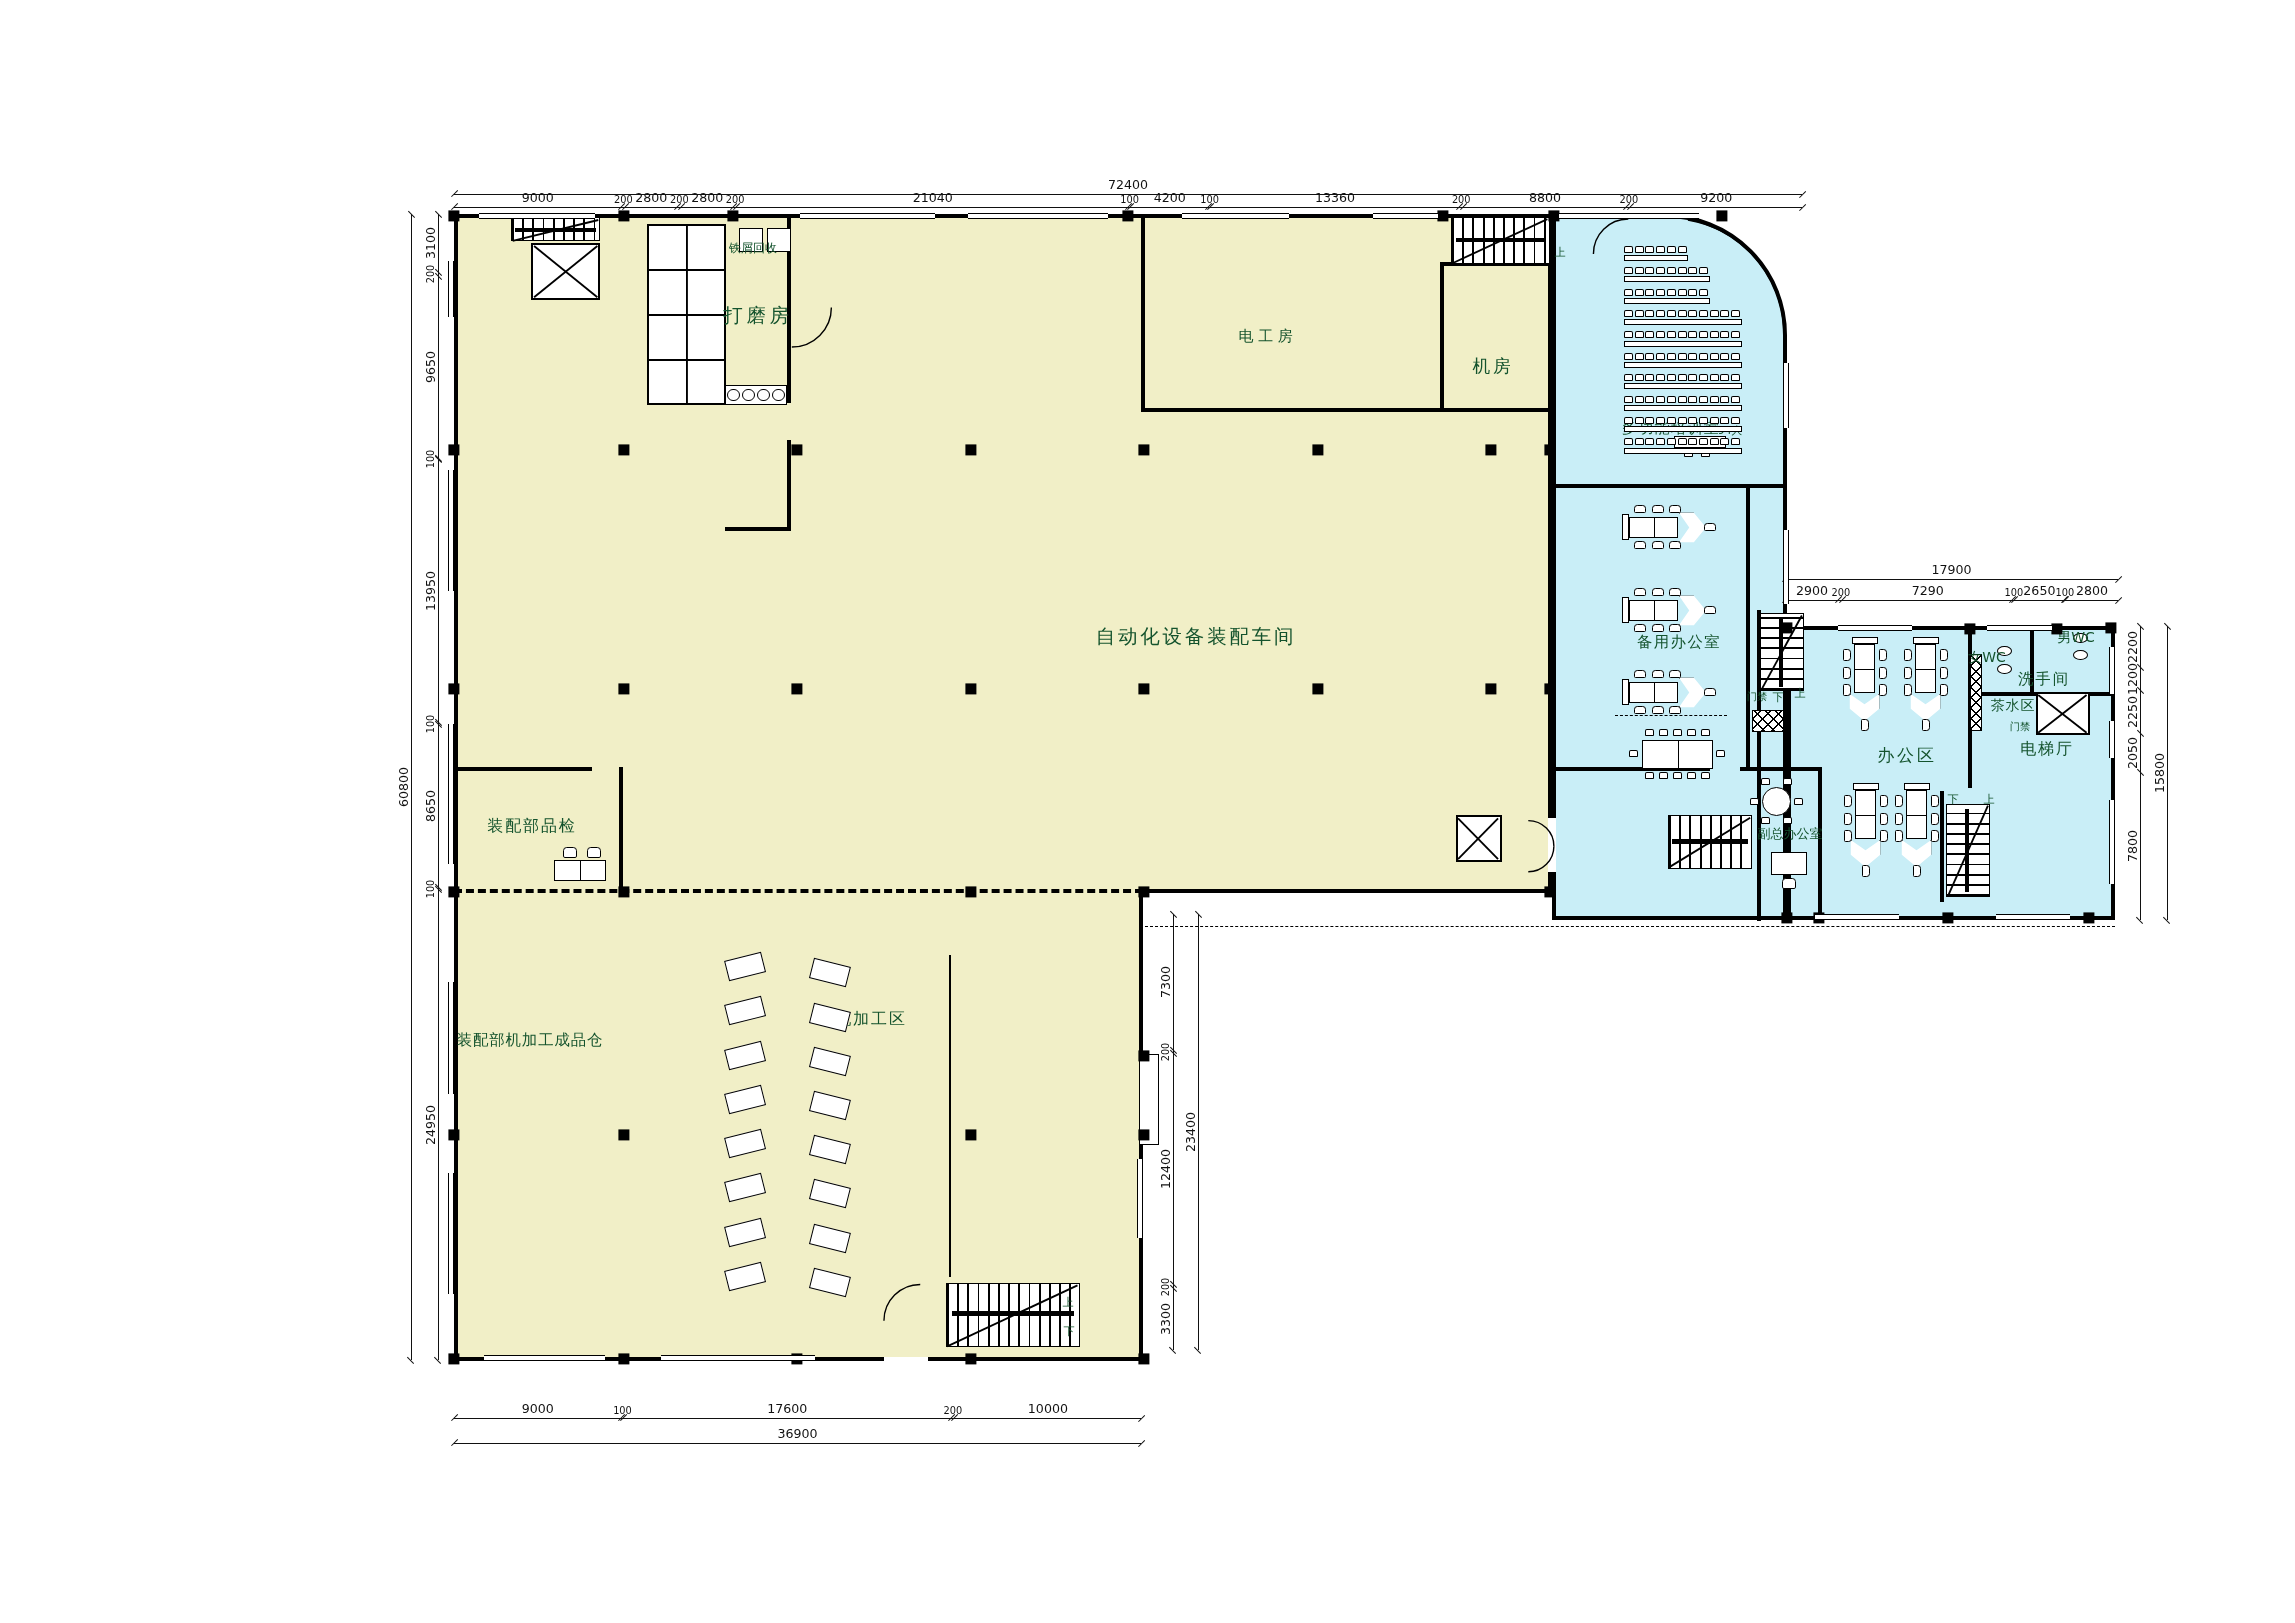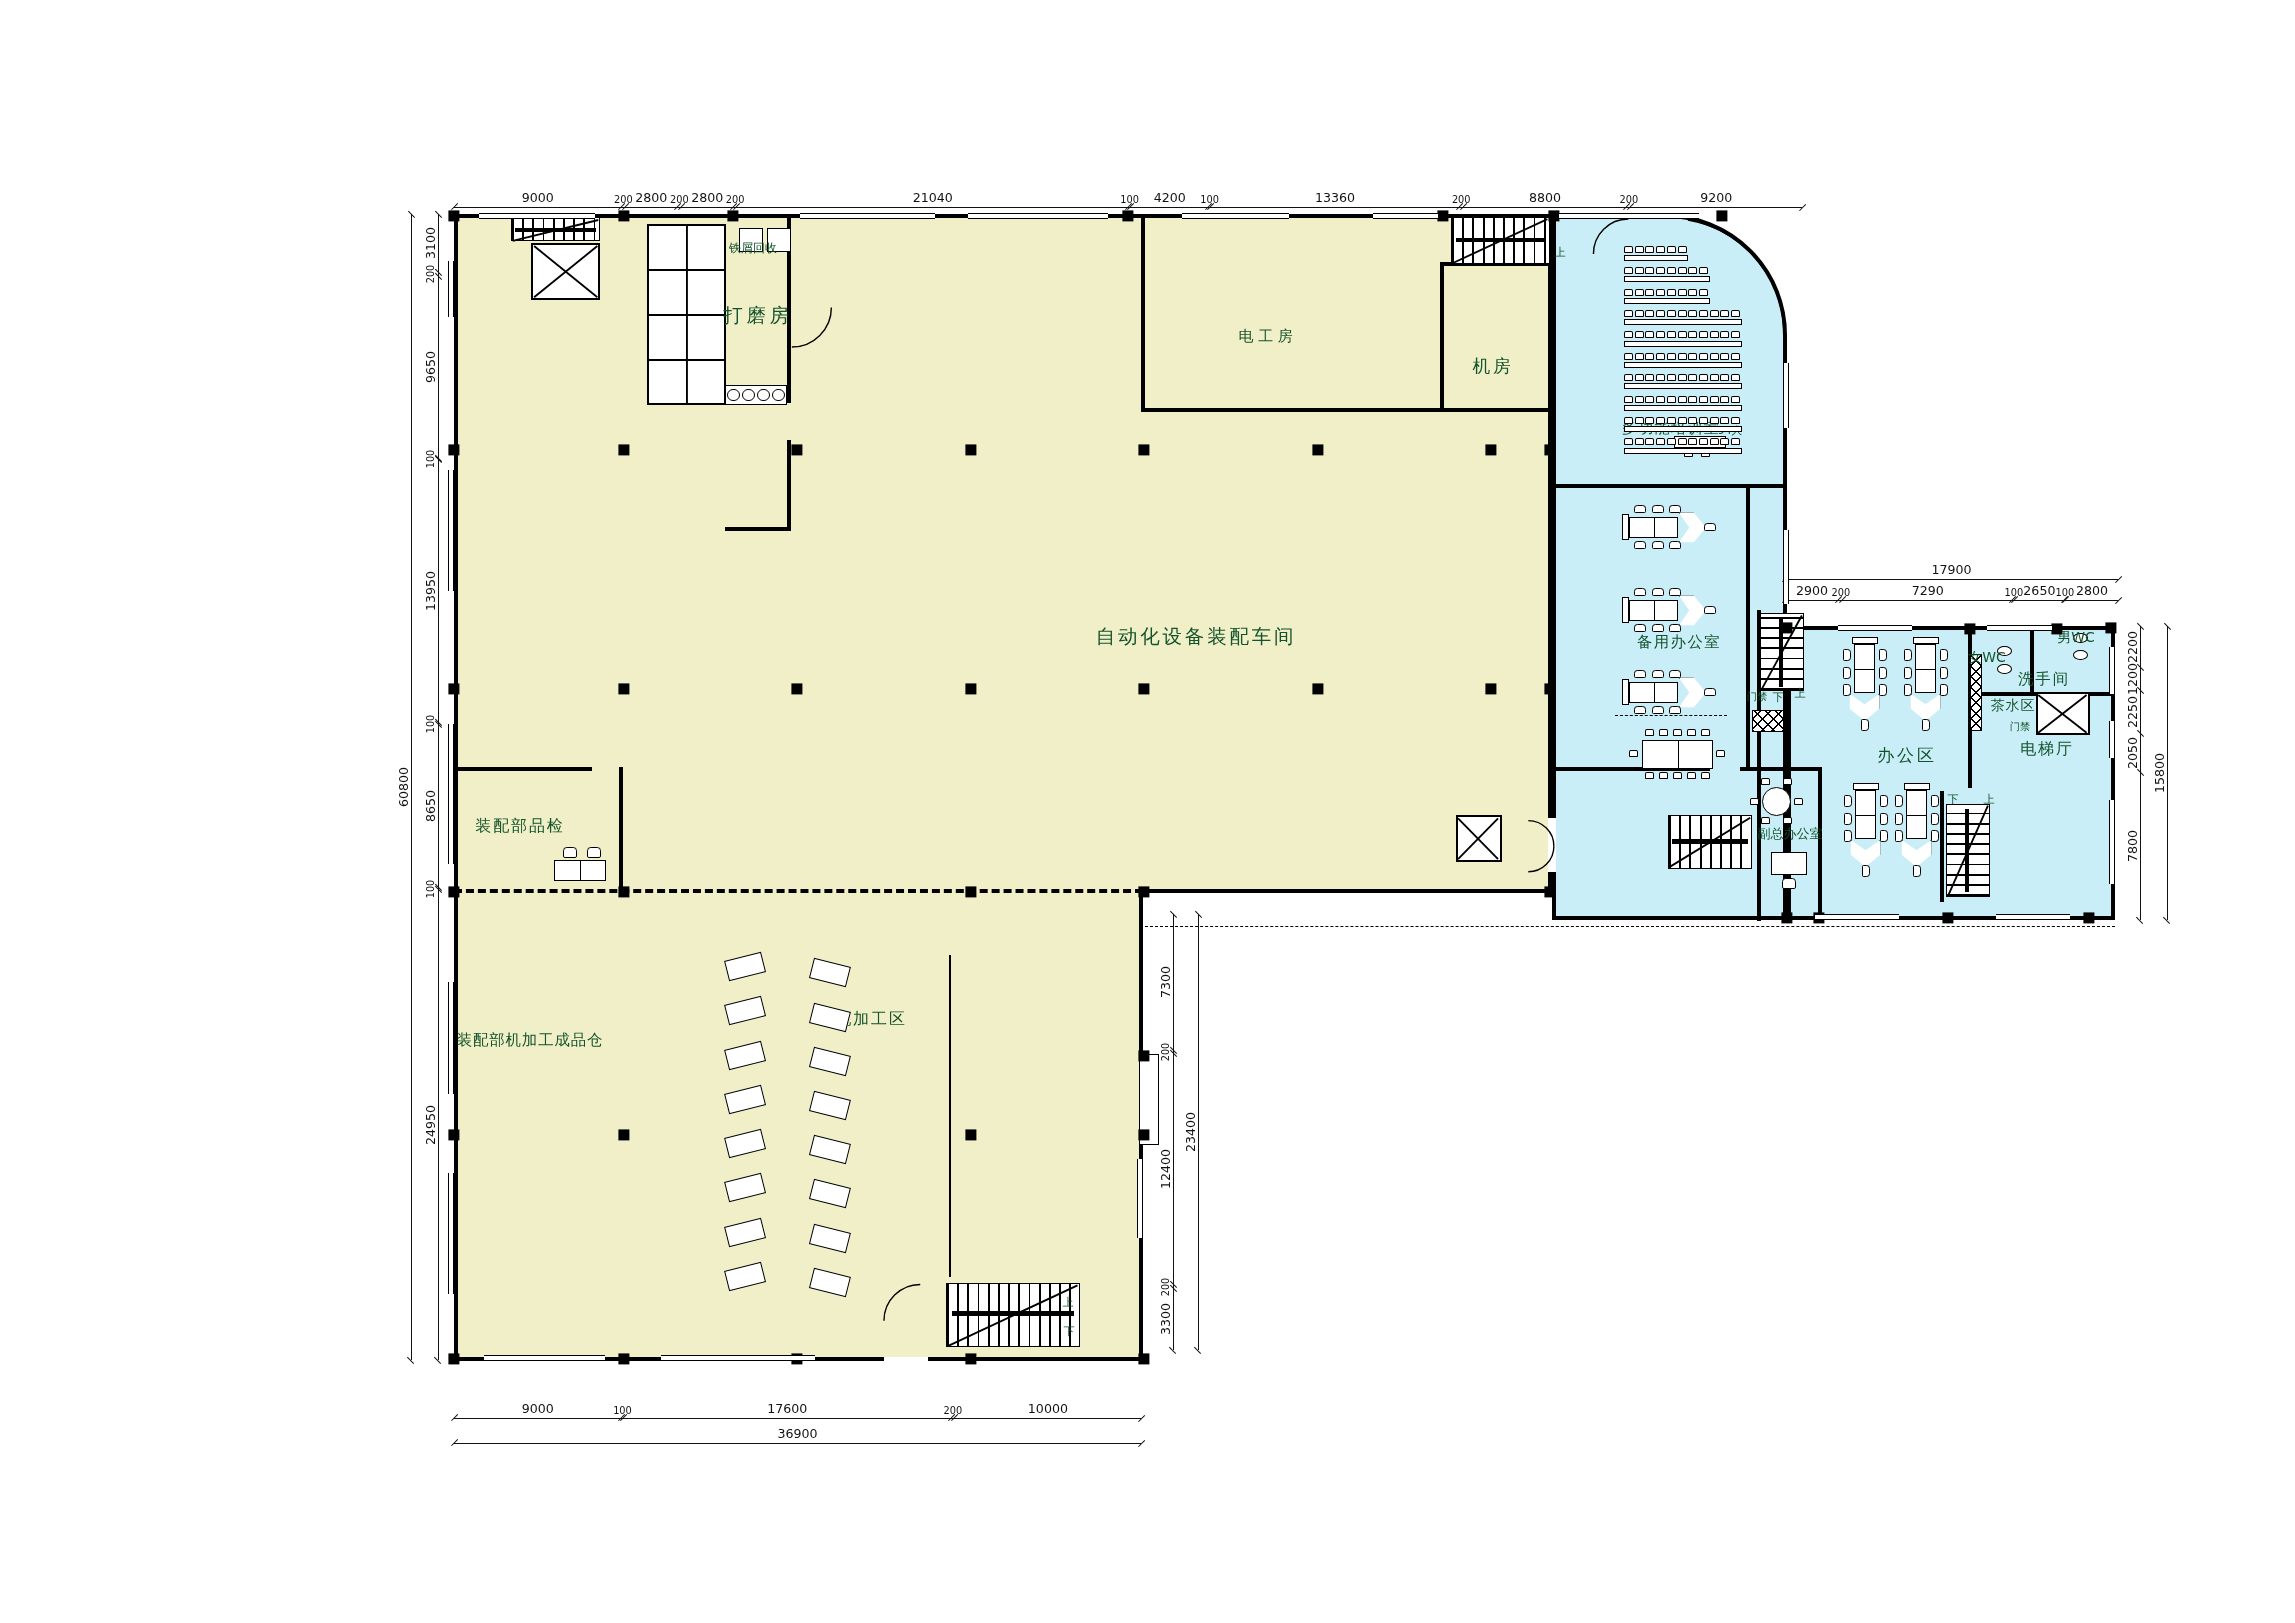--- a/index.html
+++ b/index.html
@@ -142,34 +142,39 @@
   <div class="lbl" style="left:1671px;top:428px;font-size:15px;letter-spacing:1.4px;">多功能培训室</div>
   <div class="lbl" style="left:1730px;top:431px;font-size:10.7px;">94人</div>
   <div class="lbl" style="left:1679px;top:642px;font-size:15.4px;letter-spacing:1.4px;">备用办公室</div>
   <div class="lbl" style="left:1907px;top:755px;font-size:17px;letter-spacing:2.8px;">办公区</div>
   <div class="lbl" style="left:2047px;top:749px;font-size:16px;letter-spacing:1.9px;">电梯厅</div>
   <div class="lbl" style="left:2044px;top:679px;font-size:15.4px;letter-spacing:1.9px;">洗手间</div>
   <div class="lbl" style="left:2013px;top:706px;font-size:14px;letter-spacing:0.9px;">茶水区</div>
   <div class="lbl" style="left:1987px;top:658px;font-size:14px;">女WC</div>
   <div class="lbl" style="left:2076px;top:638px;font-size:14px;">男WC</div>
   <div class="lbl" style="left:1790px;top:834px;font-size:13px;">副总办公室</div>
-  <div class="lbl" style="left:520px;top:826px;font-size:16px;letter-spacing:1.9px;">装配部品检</div>
+  <div class="lbl" style="left:532px;top:826px;font-size:16px;letter-spacing:1.9px;">装配部品检</div>
   <div class="lbl" style="left:530px;top:1040px;font-size:15.4px;letter-spacing:0.9px;">装配部机加工成品仓</div>
   <div class="lbl" style="left:871px;top:1019px;font-size:16px;letter-spacing:1.9px;">机加工区</div>
   <div class="lbl" style="left:1196px;top:636px;font-size:19.5px;letter-spacing:2.8px;">自动化设备装配车间</div>
   <div class="lbl" style="left:1757px;top:697px;font-size:10.2px;">门禁</div>
   <div class="lbl" style="left:2020px;top:727px;font-size:10.2px;">门禁</div>
   <div class="lbl" style="left:1560px;top:252px;font-size:11.2px;">上</div>
   <div class="lbl" style="left:1778px;top:697px;font-size:11.2px;">下</div>
   <div class="lbl" style="left:1800px;top:693px;font-size:11.2px;">上</div>
   <div class="lbl" style="left:1953px;top:799px;font-size:11.2px;">下</div>
   <div class="lbl" style="left:1989px;top:799px;font-size:11.2px;">上</div>
   <div class="lbl" style="left:1068px;top:1302px;font-size:11.2px;">上</div>
   <div class="lbl" style="left:1069px;top:1331px;font-size:11.2px;">下</div>
 
+  <div class="dimrow" id="dim-top-total" style="left:454px;top:179px;width:1348px;">
+      <div class="seg" style="flex-grow: 72400;">
+        <span class="dlbl">72400</span>
+      </div>
+    </div>
   <div class="dimrow" id="dim-top" style="left:454px;top:192px;width:1348px;">
       <div class="seg" style="flex-grow: 9000;">
         <span class="dlbl">9000</span>
       </div>
       <div class="seg" style="flex-grow: 200;">
         <span class="dlbl small">200</span>
       </div>
       <div class="seg" style="flex-grow: 2800;">
         <span class="dlbl">2800</span>
       </div>

